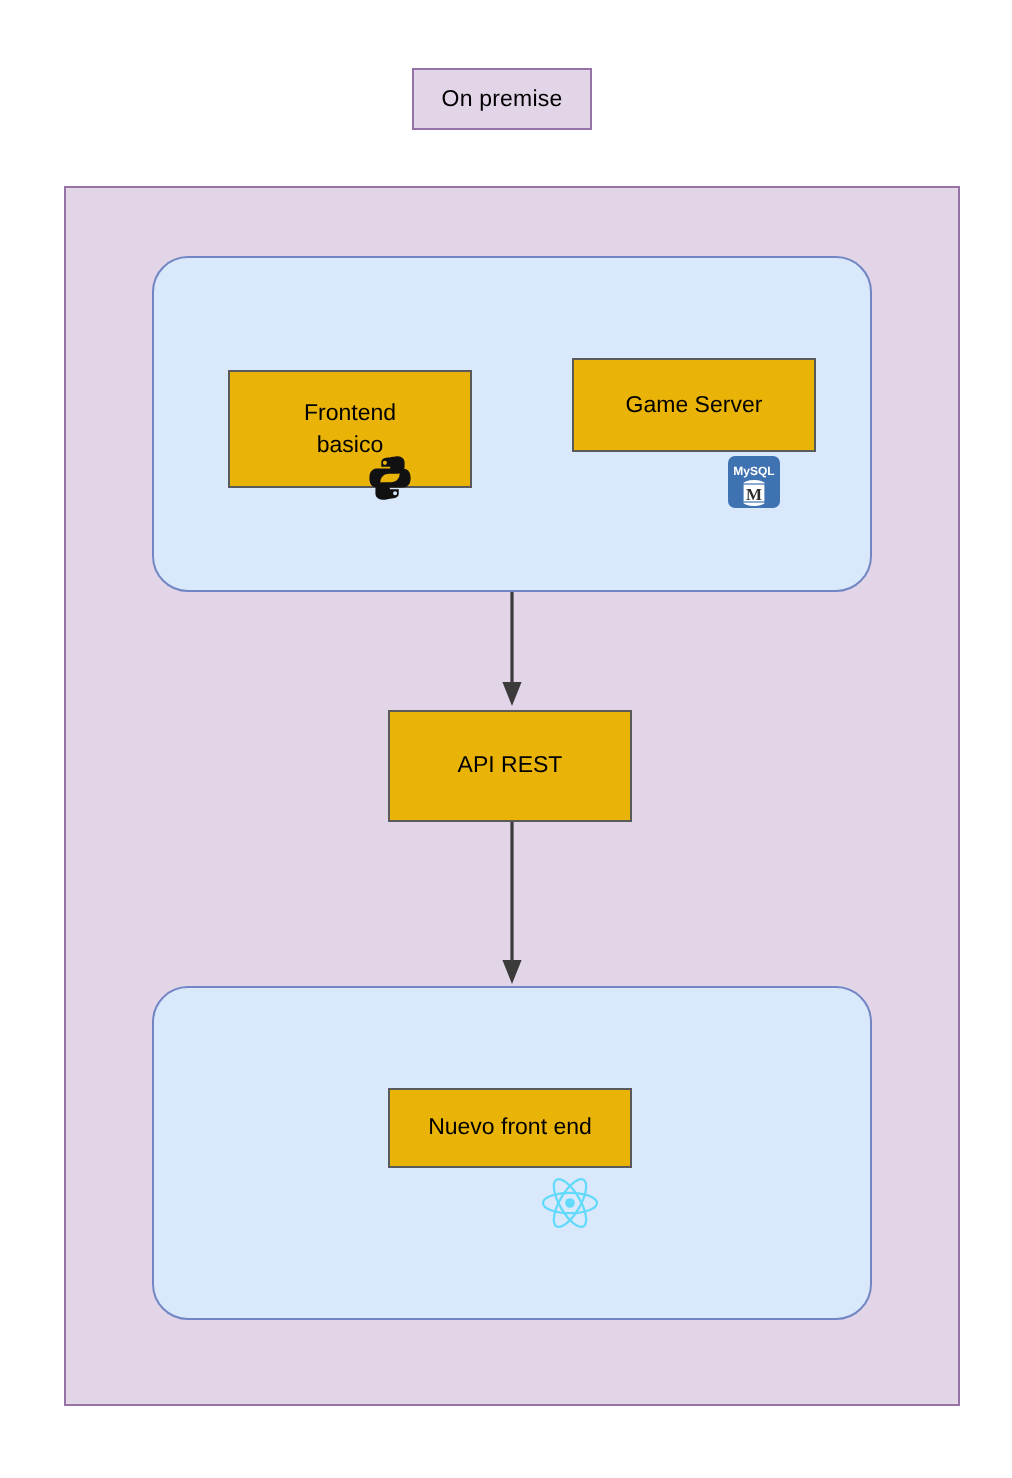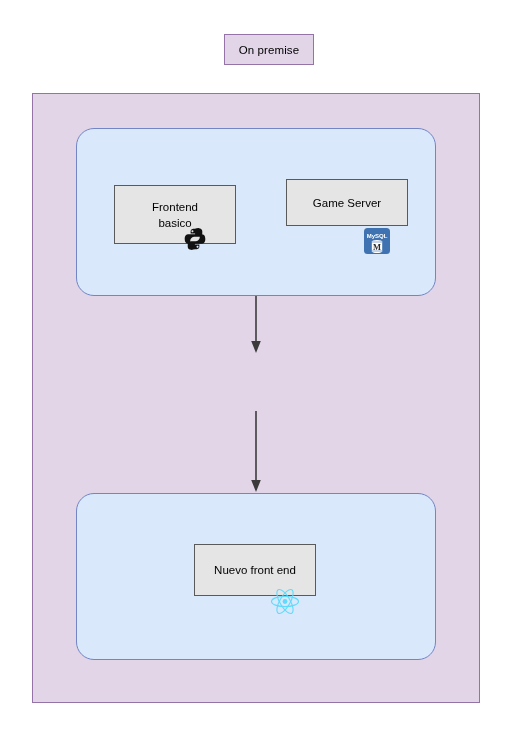--- a/index.html
+++ b/index.html
@@ -16,21 +16,21 @@
   }
 
   .canvas {
     position: absolute;
     inset: 0;
   }
 
   
   .legend-chip {
     position: absolute;
-    left: 224px;
+    left: 206px;
     top: 34px;
     width: 90px;
     height: 31px;
     background: #e1d5e7;
     border: 1px solid #9673a6;
     display: flex;
     align-items: center;
     justify-content: center;
     box-sizing: border-box;
   }
@@ -79,21 +79,21 @@
     left: 93px;
     top: 141px;
     width: 46px;
     height: 34px;
   }
   .docker-logo svg { display: block; }
 
   
   .node-box {
     position: absolute;
-    background: #e5e5e5;
+    background: #eab308;
     border: 1px solid #5a5a5a;
     box-sizing: border-box;
     display: flex;
     align-items: center;
     justify-content: center;
     text-align: center;
   }
   .node-box .node-label {
     font-size: 11.5px;
     line-height: 16px;
@@ -116,21 +116,21 @@
   .box-apirest {
     left: 194px;
     top: 355px;
     width: 122px;
     height: 56px;
   }
   .box-nuevofront {
     left: 194px;
     top: 544px;
     width: 122px;
-    height: 52px;
+    height: 40px;
   }
 
   
   .badge {
     position: absolute;
   }
   .badge svg { display: block; }
 
   .badge-python {
     left: 184px;
@@ -213,20 +213,23 @@
     </svg>
   </div>
 
   <div class="arrow arrow-top">
     <svg viewBox="0 0 20 58" width="20" height="58" xmlns="http://www.w3.org/2000/svg">
       <line x1="10" y1="0" x2="10" y2="48" stroke="#3b3b3b" stroke-width="1.6"></line>
       <path d="M10 57 L5.2 45 L14.8 45 Z" fill="#3b3b3b"></path>
     </svg>
   </div>
 
+  <div class="node-box box-apirest">
+    <span class="node-label">API REST</span>
+  </div>
 
   <div class="arrow arrow-bottom">
     <svg viewBox="0 0 20 82" width="20" height="82" xmlns="http://www.w3.org/2000/svg">
       <line x1="10" y1="0" x2="10" y2="72" stroke="#3b3b3b" stroke-width="1.6"></line>
       <path d="M10 81 L5.2 69 L14.8 69 Z" fill="#3b3b3b"></path>
     </svg>
   </div>
 
   <div class="group-panel group-new"></div>
 

